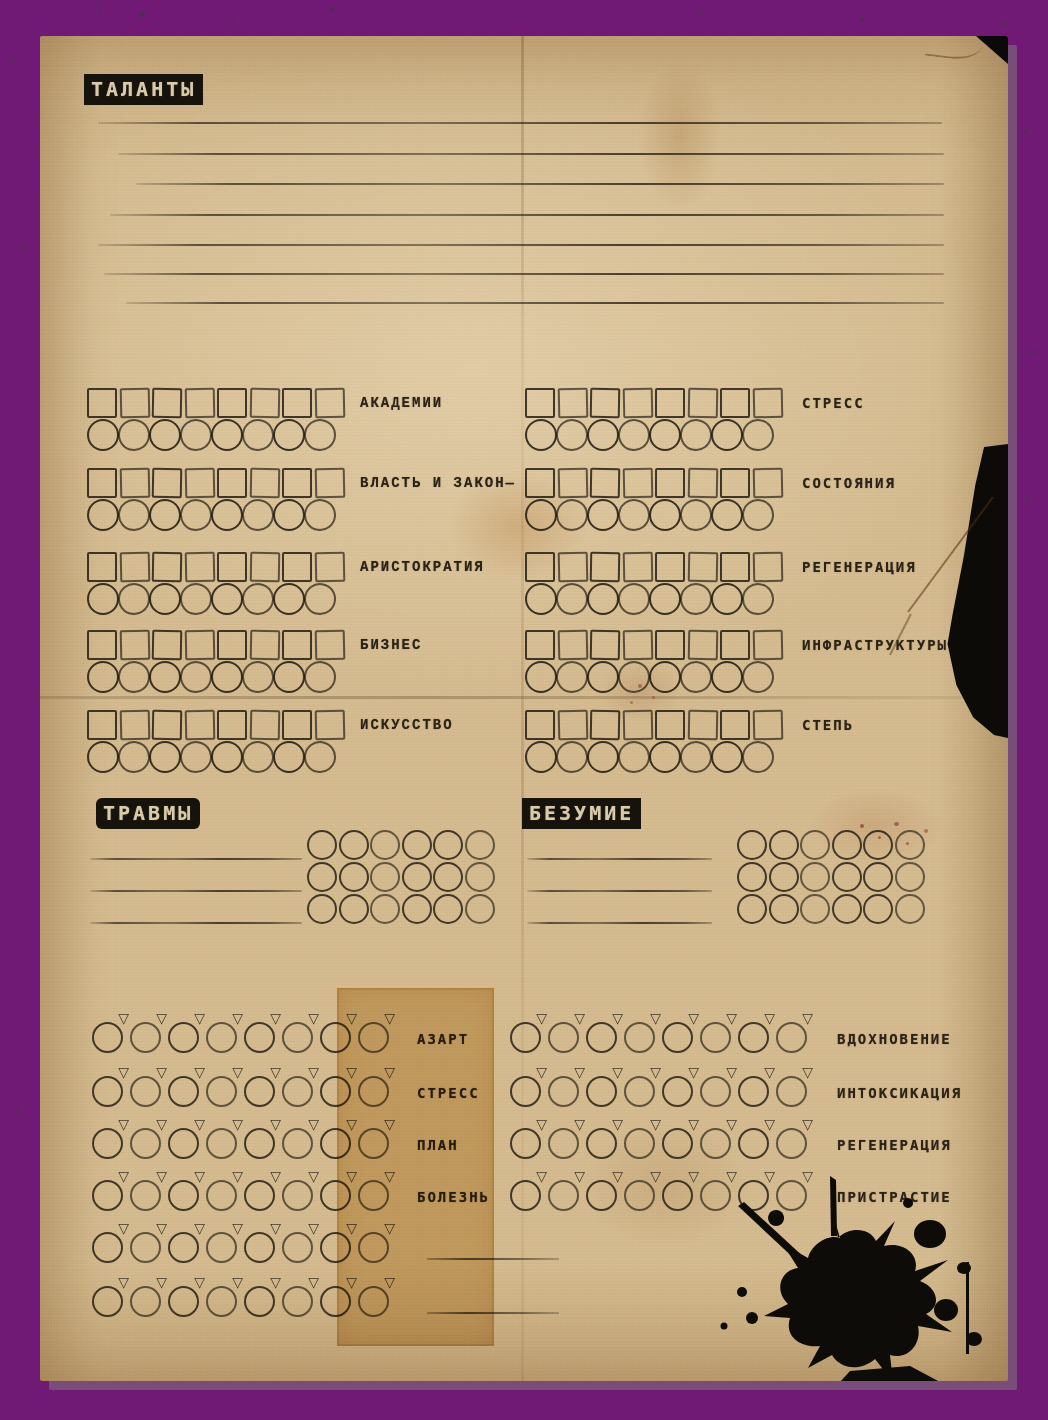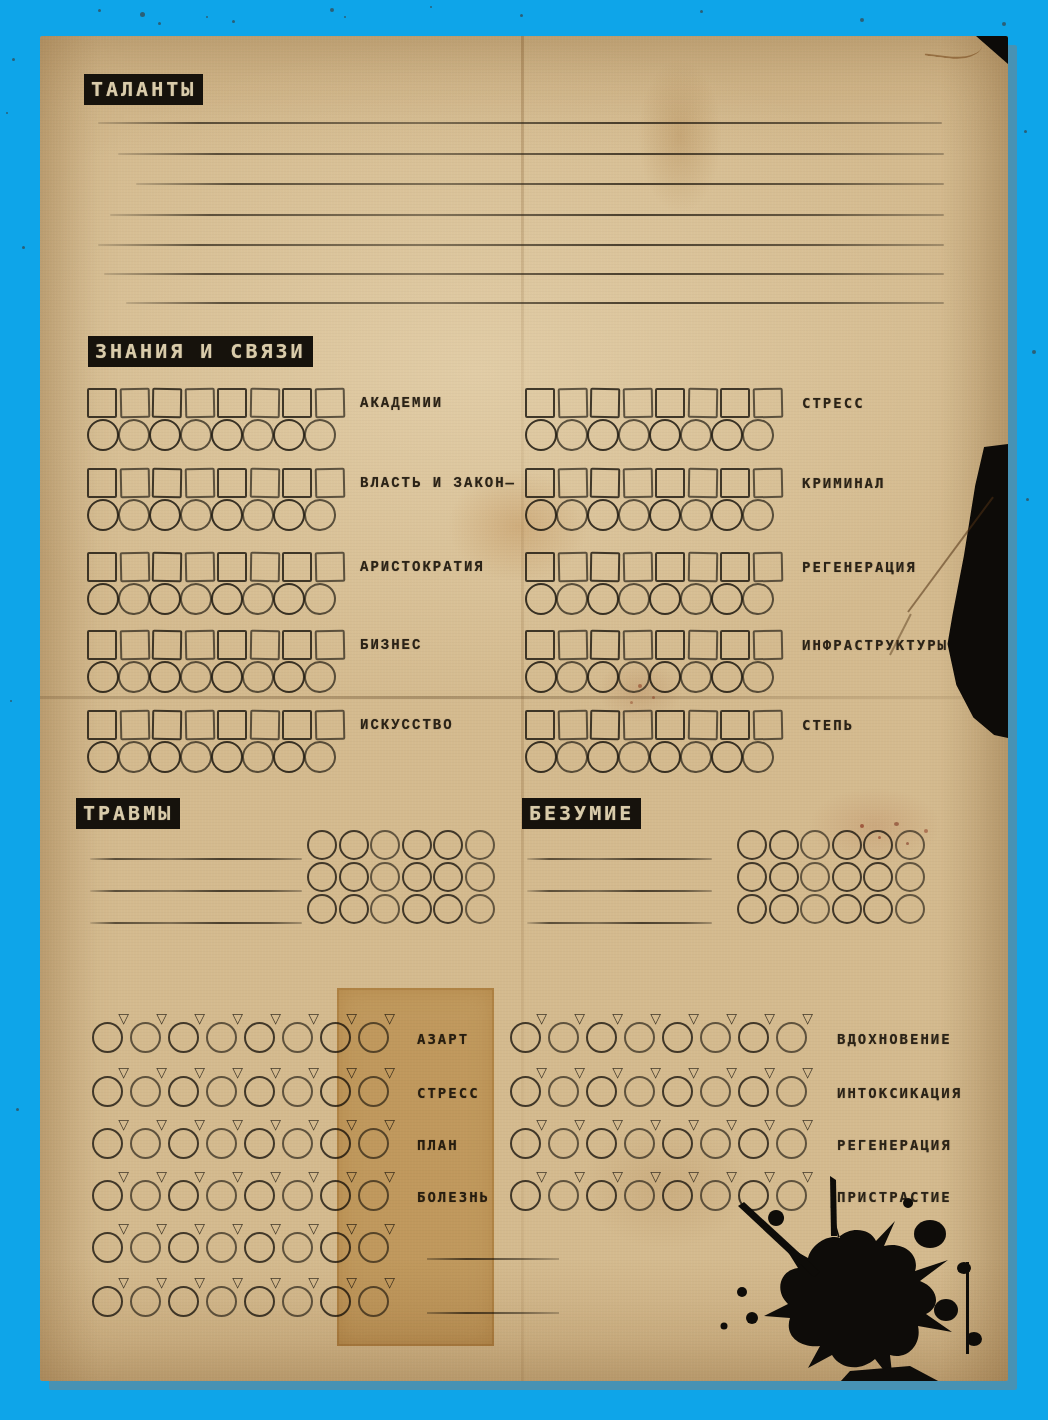--- a/index.html
+++ b/index.html
@@ -1,18 +1,18 @@
 <!DOCTYPE html>
 <html><head>
 <meta charset="utf-8">
 <style>
   * { margin:0; padding:0; box-sizing:border-box; }
   html,body { width:1048px; height:1420px; background:#ffffff; overflow:hidden;
               font-family:"DejaVu Sans Mono", monospace; }
-  .page { position:relative; width:1048px; height:1420px; background:#0ea5e9; }
+  .page { position:relative; width:1048px; height:1420px; background:#701a75; }
 
   
   .spk { position:absolute; border-radius:50%; background:#3a3a3a; opacity:.65; }
 
   
   .paper {
     position:absolute; left:40px; top:36px; width:968px; height:1345px;
     border-radius:2px; overflow:hidden;
     background:
       repeating-linear-gradient(0deg, rgba(0,0,0,0.02) 0 1px, transparent 1px 3px),
@@ -109,41 +109,40 @@
     <div>
         <div class="wline" style="left:58px; top:86px; width:844px;"></div>
         <div class="wline" style="left:78px; top:117px; width:826px;"></div>
         <div class="wline" style="left:96px; top:147px; width:808px;"></div>
         <div class="wline" style="left:70px; top:178px; width:834px;"></div>
         <div class="wline" style="left:58px; top:208px; width:846px;"></div>
         <div class="wline" style="left:64px; top:237px; width:840px;"></div>
         <div class="wline" style="left:86px; top:266px; width:818px;"></div>
       </div>
 
-    <span class="hdr" style="left:48px; top:300px;">ЗНАНИЯ И СВЯЗИ</span>
     <div>
         <div class="k-row" style="left:47px; top:352px; width:300px; height:64px;">
           <div class="sq-row"><span class="sq"></span><span class="sq"></span><span class="sq"></span><span class="sq"></span><span class="sq"></span><span class="sq"></span><span class="sq"></span><span class="sq"></span></div>
           <div class="ci-row"><span class="ci"></span><span class="ci"></span><span class="ci"></span><span class="ci"></span><span class="ci"></span><span class="ci"></span><span class="ci"></span><span class="ci"></span></div>
           <span class="k-label ll">АКАДЕМИИ</span>
         </div>
         <div class="k-row" style="left:485px; top:352px; width:300px; height:64px;">
           <div class="sq-row"><span class="sq"></span><span class="sq"></span><span class="sq"></span><span class="sq"></span><span class="sq"></span><span class="sq"></span><span class="sq"></span><span class="sq"></span></div>
           <div class="ci-row"><span class="ci"></span><span class="ci"></span><span class="ci"></span><span class="ci"></span><span class="ci"></span><span class="ci"></span><span class="ci"></span><span class="ci"></span></div>
           <span class="k-label rl">СТРЕСС</span>
         </div>
         <div class="k-row" style="left:47px; top:432px; width:300px; height:64px;">
           <div class="sq-row"><span class="sq"></span><span class="sq"></span><span class="sq"></span><span class="sq"></span><span class="sq"></span><span class="sq"></span><span class="sq"></span><span class="sq"></span></div>
           <div class="ci-row"><span class="ci"></span><span class="ci"></span><span class="ci"></span><span class="ci"></span><span class="ci"></span><span class="ci"></span><span class="ci"></span><span class="ci"></span></div>
           <span class="k-label ll">ВЛАСТЬ И ЗАКОН—</span>
         </div>
         <div class="k-row" style="left:485px; top:432px; width:300px; height:64px;">
           <div class="sq-row"><span class="sq"></span><span class="sq"></span><span class="sq"></span><span class="sq"></span><span class="sq"></span><span class="sq"></span><span class="sq"></span><span class="sq"></span></div>
           <div class="ci-row"><span class="ci"></span><span class="ci"></span><span class="ci"></span><span class="ci"></span><span class="ci"></span><span class="ci"></span><span class="ci"></span><span class="ci"></span></div>
-          <span class="k-label rl">КРИМИНАЛ</span>
+          <span class="k-label rl">СОСТОЯНИЯ</span>
         </div>
         <div class="k-row" style="left:47px; top:516px; width:300px; height:64px;">
           <div class="sq-row"><span class="sq"></span><span class="sq"></span><span class="sq"></span><span class="sq"></span><span class="sq"></span><span class="sq"></span><span class="sq"></span><span class="sq"></span></div>
           <div class="ci-row"><span class="ci"></span><span class="ci"></span><span class="ci"></span><span class="ci"></span><span class="ci"></span><span class="ci"></span><span class="ci"></span><span class="ci"></span></div>
           <span class="k-label ll">АРИСТОКРАТИЯ</span>
         </div>
         <div class="k-row" style="left:485px; top:516px; width:300px; height:64px;">
           <div class="sq-row"><span class="sq"></span><span class="sq"></span><span class="sq"></span><span class="sq"></span><span class="sq"></span><span class="sq"></span><span class="sq"></span><span class="sq"></span></div>
           <div class="ci-row"><span class="ci"></span><span class="ci"></span><span class="ci"></span><span class="ci"></span><span class="ci"></span><span class="ci"></span><span class="ci"></span><span class="ci"></span></div>
           <span class="k-label rl">РЕГЕНЕРАЦИЯ</span>
@@ -163,21 +162,21 @@
           <div class="ci-row"><span class="ci"></span><span class="ci"></span><span class="ci"></span><span class="ci"></span><span class="ci"></span><span class="ci"></span><span class="ci"></span><span class="ci"></span></div>
           <span class="k-label ll">ИСКУССТВО</span>
         </div>
         <div class="k-row" style="left:485px; top:674px; width:300px; height:64px;">
           <div class="sq-row"><span class="sq"></span><span class="sq"></span><span class="sq"></span><span class="sq"></span><span class="sq"></span><span class="sq"></span><span class="sq"></span><span class="sq"></span></div>
           <div class="ci-row"><span class="ci"></span><span class="ci"></span><span class="ci"></span><span class="ci"></span><span class="ci"></span><span class="ci"></span><span class="ci"></span><span class="ci"></span></div>
           <span class="k-label rl">СТЕПЬ</span>
         </div>
       </div>
 
-    <span class="hdr" style="left:36px; top:762px;">ТРАВМЫ</span>
+    <span class="hdr" style="left:56px; top:762px;border-radius:6px;">ТРАВМЫ</span>
     <span class="hdr" style="left:482px; top:762px;">БЕЗУМИЕ</span>
     <div>
         <div class="wline" style="left:50px; top:822px; width:212px;"></div>
         <div class="wline" style="left:50px; top:854px; width:212px;"></div>
         <div class="wline" style="left:50px; top:886px; width:212px;"></div>
         <div class="grid-row" style="left:267px; top:794px;"><span class="t-ci"></span><span class="t-ci"></span><span class="t-ci"></span><span class="t-ci"></span><span class="t-ci"></span><span class="t-ci"></span></div>
         <div class="grid-row" style="left:267px; top:826px;"><span class="t-ci"></span><span class="t-ci"></span><span class="t-ci"></span><span class="t-ci"></span><span class="t-ci"></span><span class="t-ci"></span></div>
         <div class="grid-row" style="left:267px; top:858px;"><span class="t-ci"></span><span class="t-ci"></span><span class="t-ci"></span><span class="t-ci"></span><span class="t-ci"></span><span class="t-ci"></span></div>
       </div>
     <div>

